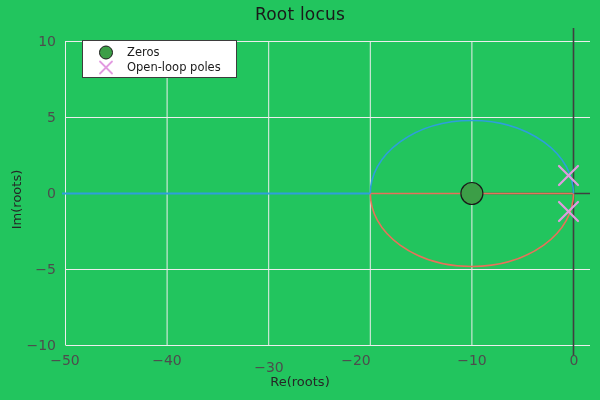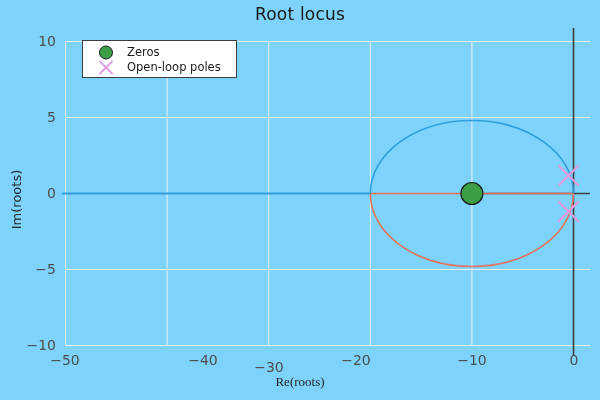--- a/index.html
+++ b/index.html
@@ -10,21 +10,21 @@
   body {
     width: 600px;
     height: 400px;
     font-family: "DejaVu Sans", sans-serif;
     overflow: hidden;
   }
   #figure {
     position: relative;
     width: 600px;
     height: 400px;
-    background: #7dd3fc;
+    background: #22c55e;
   }
   #title {
     position: absolute;
     left: 0;
     top: 4px;
     width: 600px;
     text-align: center;
     font-size: 17px;
     color: #1a1a1a;
     letter-spacing: 0.2px;
@@ -49,21 +49,20 @@
     transform: translateY(-50%);
   }
   #xlabel {
     position: absolute;
     left: 0;
     top: 374px;
     width: 600px;
     text-align: center;
     font-size: 13px;
     color: #262626;
-    font-family: Liberation Serif, serif;
   }
   #ylabel {
     position: absolute;
     left: -44px;
     top: 192px;
     width: 120px;
     text-align: center;
     font-size: 13px;
     color: #262626;
     transform: rotate(-90deg);
@@ -144,21 +143,21 @@
     </g>
     <g stroke="#e29ae0" stroke-width="2.2" stroke-linecap="round">
       <line x1="559" y1="202" x2="578" y2="221"></line>
       <line x1="578" y1="202" x2="559" y2="221"></line>
     </g>
 
     <circle cx="471.9" cy="193.5" r="11" fill="#3c9e47" stroke="#1a1a1a" stroke-width="1.2"></circle>
   </svg>
 
   <div class="tick-label xtick" style="left:65px; top:352px;">−50</div>
-  <div class="tick-label xtick" style="left:167px; top:352px;margin-left:36px;">−40</div>
+  <div class="tick-label xtick" style="left:167px; top:352px;">−40</div>
   <div class="tick-label xtick" style="left:269px; top:352px;margin-top:7px;">−30</div>
   <div class="tick-label xtick" style="left:356px; top:352px;">−20</div>
   <div class="tick-label xtick" style="left:472px; top:352px;">−10</div>
   <div class="tick-label xtick" style="left:574px; top:352px;">0</div>
 
   <div class="tick-label ytick" style="left:14px; top:41px; width:42px;">10</div>
   <div class="tick-label ytick" style="left:14px; top:117px; width:42px;">5</div>
   <div class="tick-label ytick" style="left:14px; top:193px; width:42px;">0</div>
   <div class="tick-label ytick" style="left:14px; top:269px; width:42px;">−5</div>
   <div class="tick-label ytick" style="left:14px; top:345px; width:42px;">−10</div>

